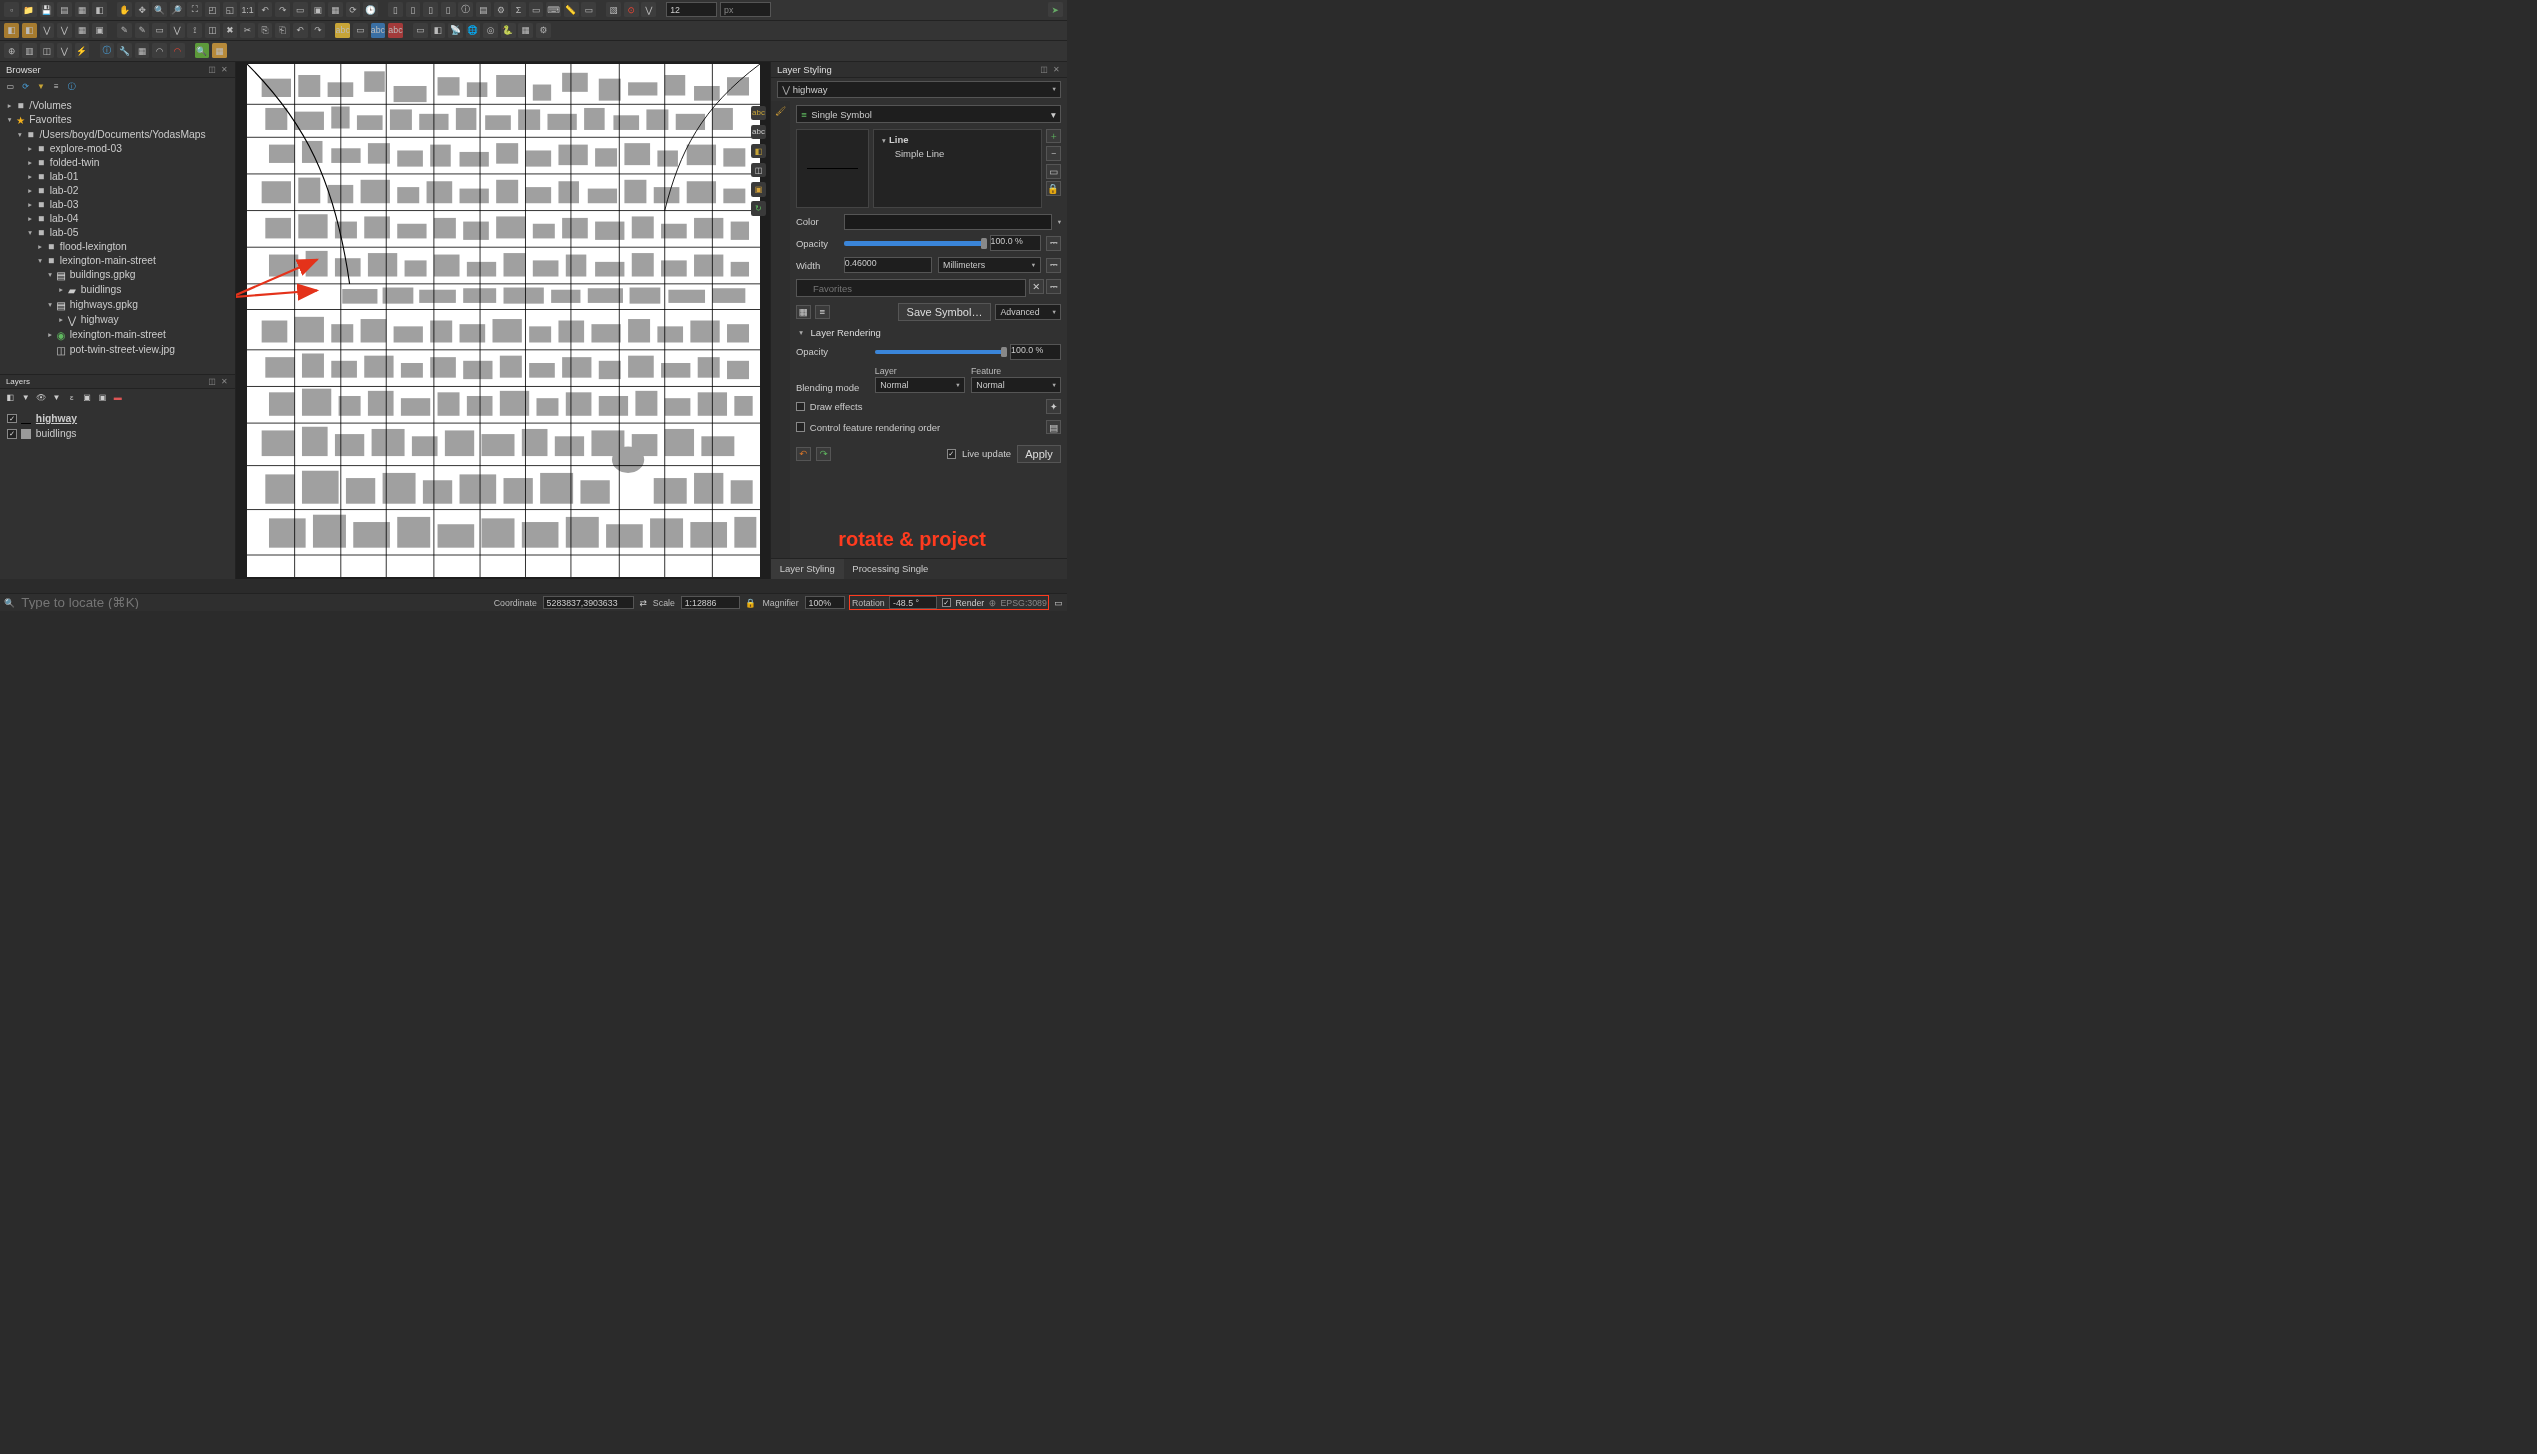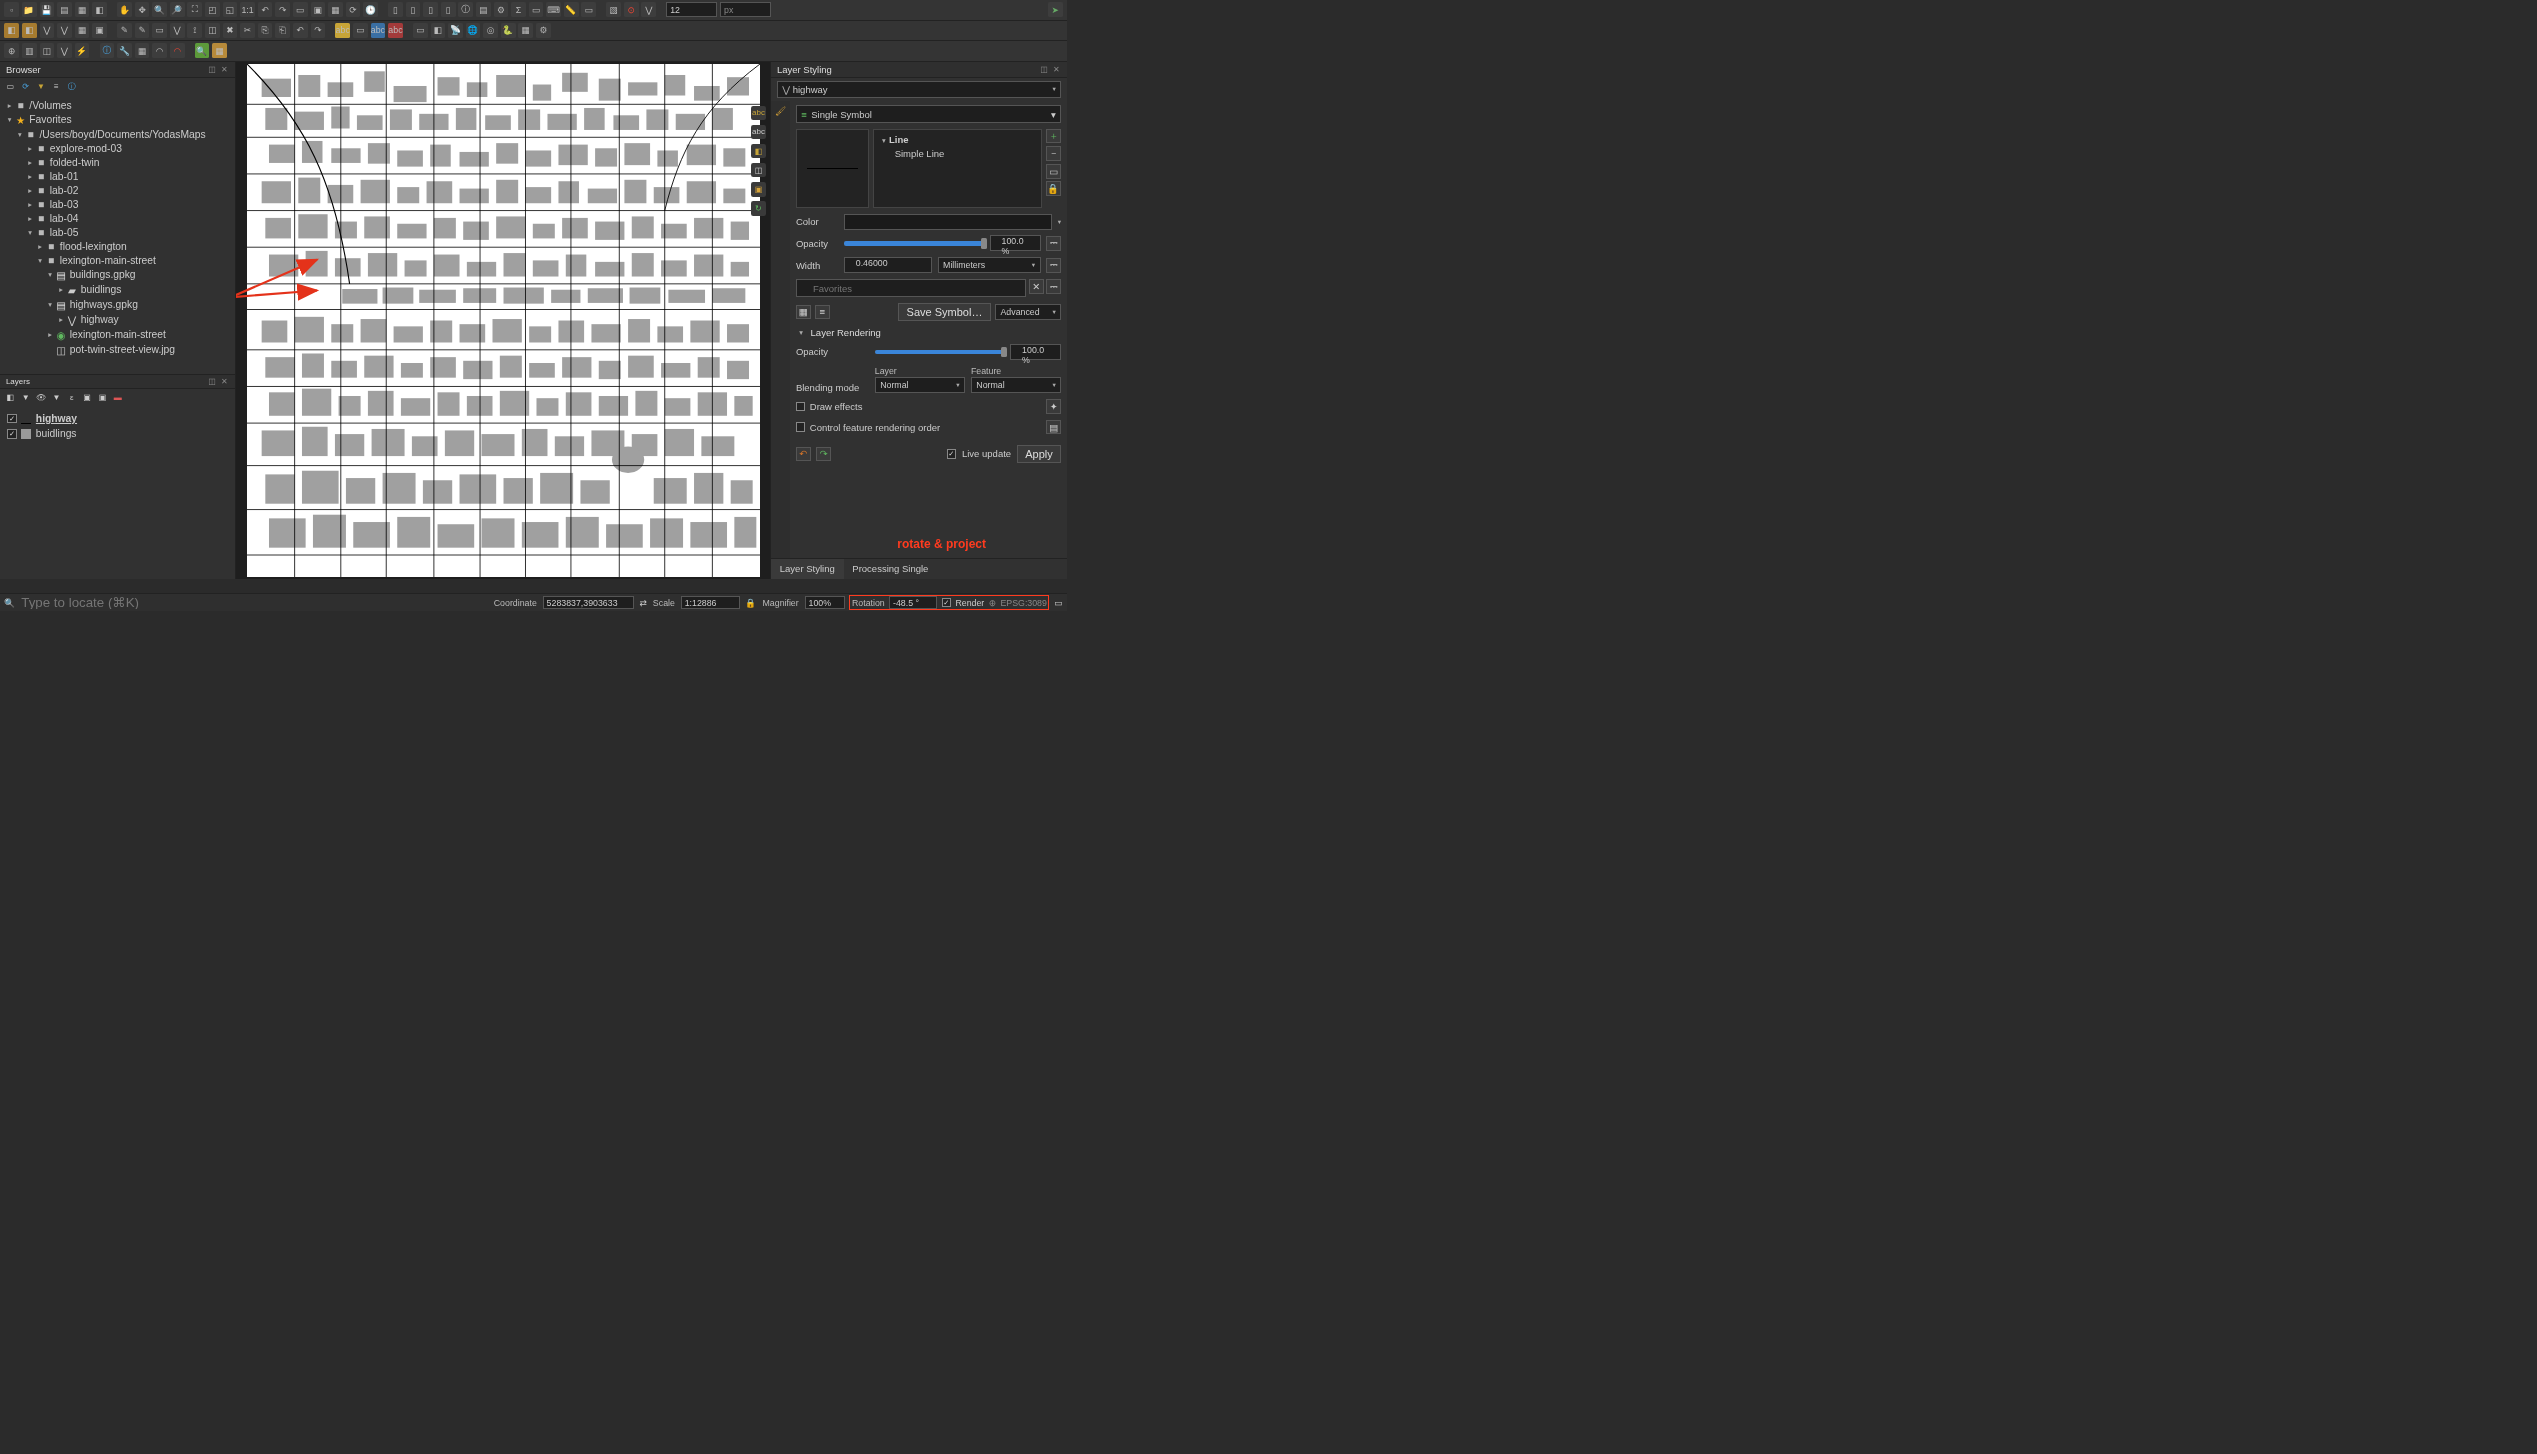--- a/index.html
+++ b/index.html
@@ -69,32 +69,32 @@
 .symbol-tree { background:#232323; border:0.7px solid #444; height:79px; padding:2.9px 4.4px; font-size:9.5px; }
 .symbol-tree .srow { padding:1.5px 0; }
 .side-btns { display:flex; flex-direction:column; gap:2.9px; }
 .sq-btn { width:14.7px; height:14.7px; background:#3a3a3a; display:flex; align-items:center; justify-content:center; font-size:9.5px; cursor:pointer; border:0.7px solid #555; }
 .prop-row { display:flex; align-items:center; gap:5.9px; }
 .prop-label { width:42px; }
 .color-box { flex:1; height:16px; background:#1a1a1a; border:0.7px solid #555; }
 .slider { flex:1; height:4.4px; background:#555; position:relative; border-radius:2.2px; }
 .slider .fill { position:absolute; left:0; top:0; bottom:0; background:#3a85d9; border-radius:2.2px; }
 .slider .thumb { position:absolute; top:-2.9px; width:5.9px; height:10.3px; background:#888; border-radius:1.5px; }
-.num-field { width:51px; height:16px; background:#1e1e1e; border:0.7px solid #555; color:#ccc; padding:0 11px; font-size:8.8px; }
+.num-field { width:51px; height:16px; background:#1e1e1e; border:0.7px solid #555; color:#ccc; padding:0 0; font-size:8.8px; }
 .num-wide { width:88px; }
 .combo { height:16px; background:#1e1e1e; border:0.7px solid #555; color:#ccc; padding:0 4.4px; font-size:8.8px; display:flex; align-items:center; justify-content:space-between; }
 .combo .caret { font-size:6.6px; color:#aaa; }
 .search-row { display:flex; gap:2.9px; }
 .search-input { flex:1; height:17.6px; background:#1e1e1e; border:0.7px solid #555; color:#ccc; padding:0 4.4px; font-size:9.5px; }
 .styles-list { background:#232323; border:0.7px solid #444; height:59px; padding:2.9px 4.4px; font-size:9.5px; }
 .btn { background:#3a3a3a; border:0.7px solid #555; color:#ddd; padding:2.2px 7.3px; font-size:11px; cursor:pointer; }
 .section-hdr { display:flex; align-items:center; gap:4.4px; font-weight:500; color:#ddd; }
 .check-row { display:flex; align-items:center; gap:4.4px; }
 
-.annotation-text { position:absolute; color:#ff3b1f; font-weight:bold; font-size:12px; pointer-events:none;text-align:center; }
+.annotation-text { position:absolute; color:#ff3b1f; font-weight:bold; font-size:20px; pointer-events:none;text-align:center; }
 
 
 .right-tabs { display:flex; border-top:0.7px solid #222; }
 .right-tab { padding:4.4px 8.8px; font-size:9.5px; cursor:pointer; }
 .right-tab.active { background:#3a3a3a; }
 
 
 .statusbar { position:absolute; bottom:0; left:0; right:0; height:17.6px; background:#2f2f2f; border-top:0.7px solid #222; display:flex; align-items:center; padding:0 4.4px; font-size:8.8px; gap:5.9px; }
 .locate-input { width:220px; height:13px; background:transparent; border:none; color:#aaa; font-style:normal; }
 .status-field { background:#1e1e1e; border:0.7px solid #555; height:13px; padding:0 2.9px; color:#ccc; display:inline-flex; align-items:center; }

